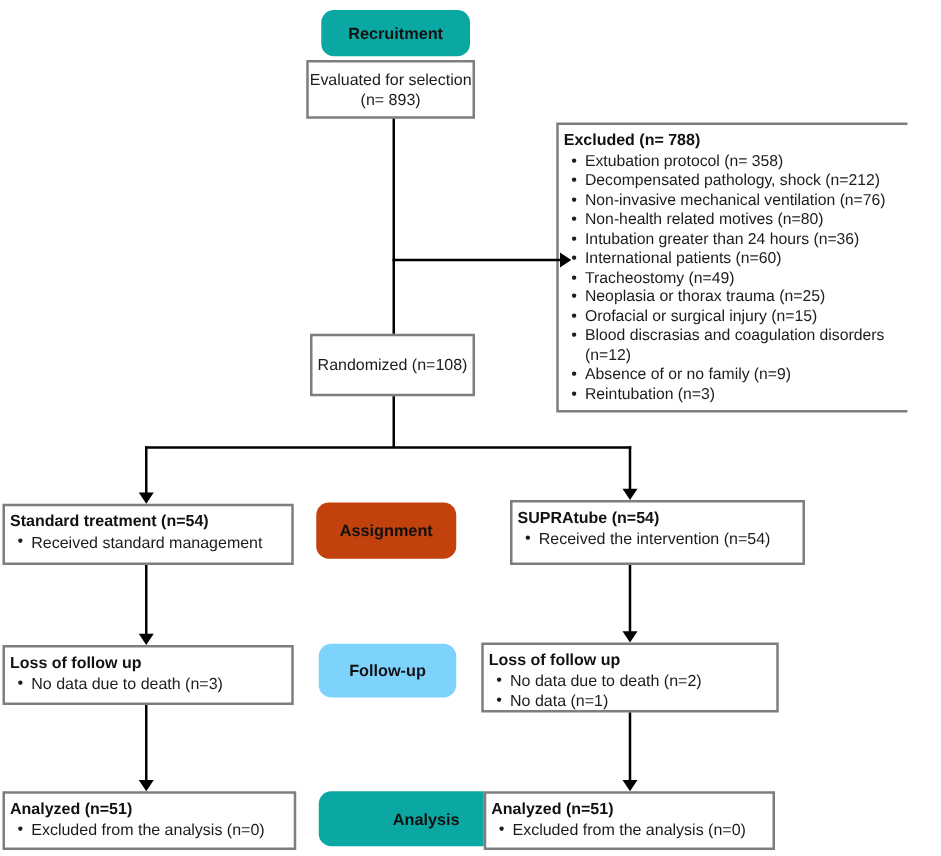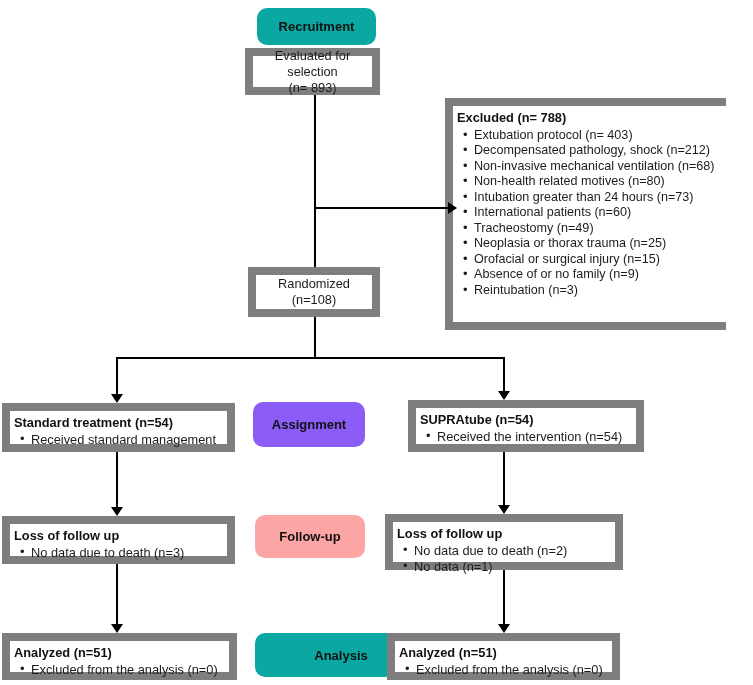--- a/index.html
+++ b/index.html
@@ -8,21 +8,21 @@
     font-family:"Liberation Sans","DejaVu Sans",sans-serif;color:#1c1c1c;
   }
   
   .pill{
     position:absolute;background:#0ba7a2;border-radius:10px;
     display:flex;align-items:center;justify-content:center;
     font-weight:bold;font-size:13px;color:#111;
   }
   
   .wbox{
-    position:absolute;background:#ffffff;border:8px solid #404040;
+    position:absolute;background:#ffffff;border:2px solid #404040;
     font-size:12.8px;line-height:1.25;box-sizing:border-box;
   }
   .wbox.center{display:flex;flex-direction:column;align-items:center;justify-content:center;text-align:center;}
   .wbox .title{font-weight:bold;padding:4px 4px 0 4px;color:#111;}
   .blist{margin:0;padding:1px 2px 0 0;list-style:none;}
   .bullet{position:relative;padding-left:21px;padding-right:3px;}
   .bullet::before{content:"\2022";position:absolute;left:10px;top:-1px;font-size:13px;}
   .excl .title{padding:4px 4px 1px 4px;}
   .excl .bullet{line-height:1.23;font-size:12.6px;}
   
@@ -31,47 +31,48 @@
   .ah-right{position:absolute;width:0;height:0;border-top:6px solid transparent;border-bottom:6px solid transparent;border-left:9px solid #000;}
 </style>
 </head>
 <body>
 
 <div class="canvas">
 
   <div class="pill" style="left: 257px; top: 8px; width: 119px; height: 37px; background: rgb(11, 167, 162); color: rgb(17, 17, 17);">
     <span>Recruitment</span>
   </div>
-  <div class="pill" style="left: 253px; top: 402px; width: 112px; height: 45px; background: #8b5cf6; color: rgb(17, 17, 17);">
+  <div class="pill" style="left: 253px; top: 402px; width: 112px; height: 45px; background: #c2410c; color: rgb(17, 17, 17);">
     <span>Assignment</span>
   </div>
-  <div class="pill" style="left: 255px; top: 515px; width: 110px; height: 43px; background: #fca5a5; color: rgb(17, 17, 17);">
+  <div class="pill" style="left: 255px; top: 515px; width: 110px; height: 43px; background: #7dd3fc; color: rgb(17, 17, 17);">
     <span>Follow-up</span>
   </div>
   <div class="pill" style="left: 255px; top: 633px; width: 110px; height: 44px; background: rgb(11, 167, 162); color: rgb(17, 17, 17); padding-left: 31px;">
     <span>Analysis</span>
   </div>
 
   <div class="wbox center" style="left: 245px; top: 48px; width: 135px; height: 47px; border-color: rgb(126, 126, 126);">
     <span>Evaluated for selection</span>
     <span>(n= 893)</span>
   </div>
 
   <div class="wbox excl" style="left: 445px; top: 98px; width: 290px; height: 232px; border-color: rgb(126, 126, 126);">
     <div class="title">Excluded (n= 788)</div>
     <ul class="blist">
-      <li class="bullet">Extubation protocol (n= 403)</li>
+      <li class="bullet">Extubation protocol (n= 358)</li>
       <li class="bullet">Decompensated pathology, shock (n=212)</li>
-      <li class="bullet">Non-invasive mechanical ventilation (n=68)</li>
+      <li class="bullet">Non-invasive mechanical ventilation (n=76)</li>
       <li class="bullet">Non-health related motives (n=80)</li>
-      <li class="bullet">Intubation greater than 24 hours (n=73)</li>
+      <li class="bullet">Intubation greater than 24 hours (n=36)</li>
       <li class="bullet">International patients (n=60)</li>
       <li class="bullet">Tracheostomy (n=49)</li>
       <li class="bullet">Neoplasia or thorax trauma (n=25)</li>
       <li class="bullet">Orofacial or surgical injury (n=15)</li>
+      <li class="bullet">Blood discrasias and coagulation disorders (n=12)</li>
       <li class="bullet">Absence of or no family (n=9)</li>
       <li class="bullet">Reintubation (n=3)</li>
     </ul>
   </div>
 
   <div class="wbox center" style="left: 248px; top: 267px; width: 132px; height: 50px; border-color: rgb(126, 126, 126);">
     <span>Randomized (n=108)</span>
   </div>
 
   <div class="wbox" style="left: 2px; top: 403px; width: 233px; height: 49px; border-color: rgb(126, 126, 126);">

